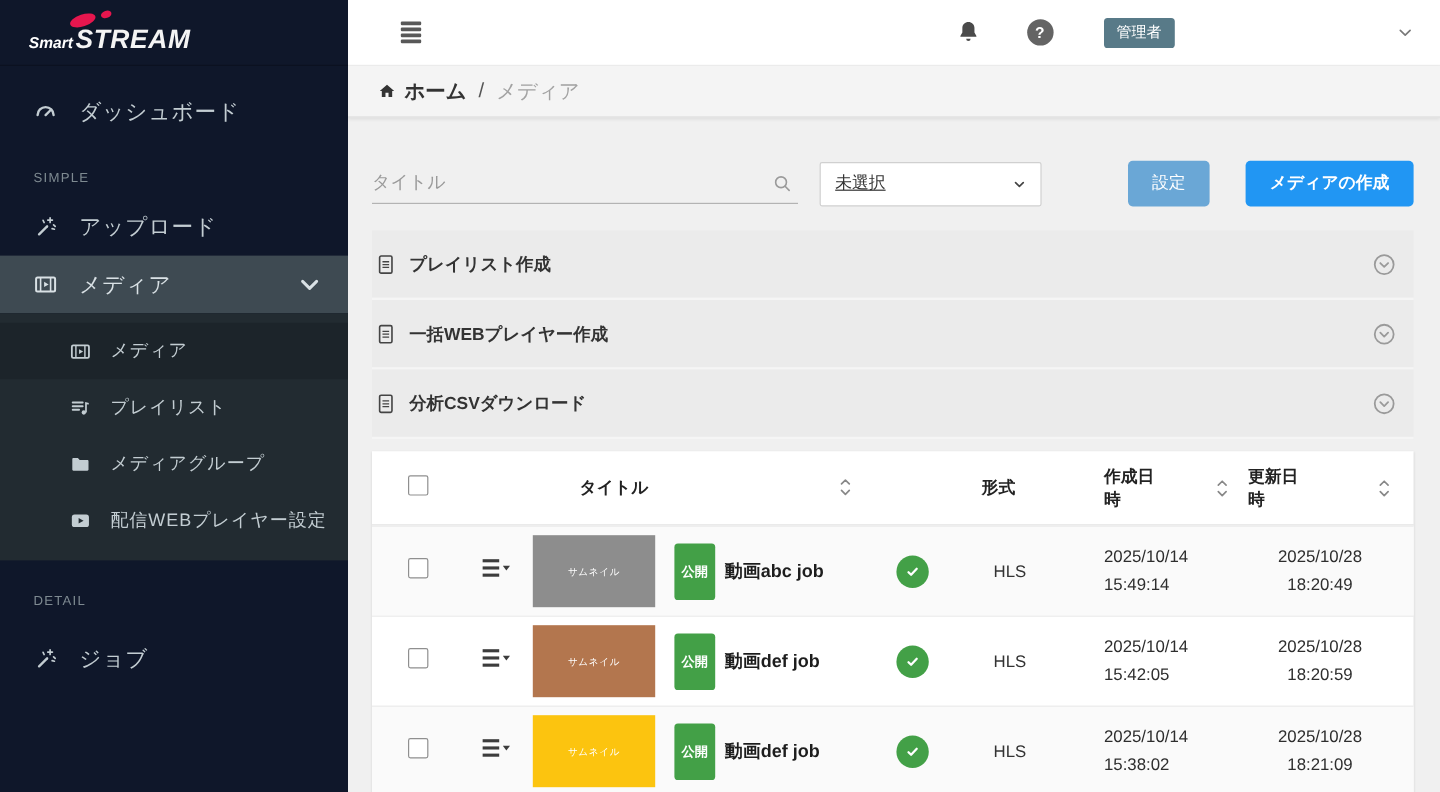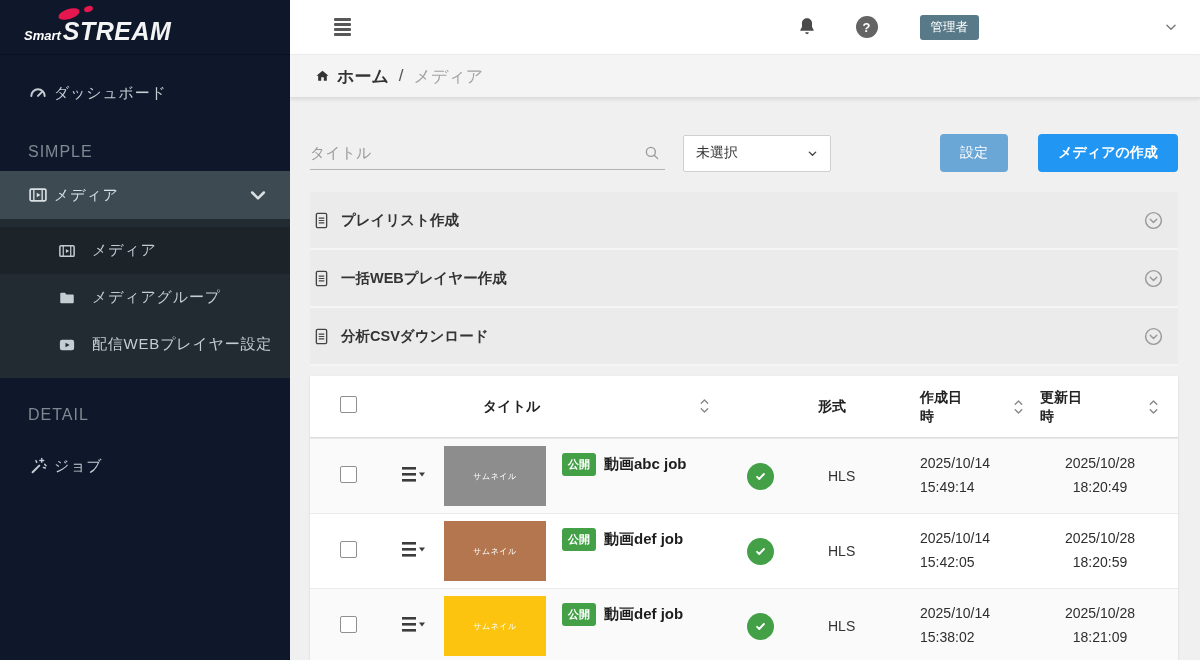--- a/index.html
+++ b/index.html
@@ -5,28 +5,28 @@
   * { margin:0; padding:0; box-sizing:border-box; }
   html,body { width:1200px; height:660px; overflow:hidden; }
   body { font-family:"Liberation Sans","DejaVu Sans",sans-serif; background:#f0f0f0; }
   .app { width:1200px; height:660px; display:flex; overflow:hidden; }
 
   
   .sidebar { width:290px; min-width:290px; height:100%; background:#0f172a; color:#c3cdd2; display:flex; flex-direction:column; }
   .logo-area { height:55px; display:flex; align-items:flex-end; padding:0 0 8px 24px; border-bottom:1px solid rgba(0,0,0,.22); position:relative; }
   .logo { position:relative; display:flex; align-items:baseline; }
   .logo-smart { font-style:italic; font-weight:700; font-size:13px; color:#fff; margin-right:2px; }
-  .logo-stream { font-style:italic; font-weight:700; font-size:25px; color:#f4f4f4; letter-spacing:.5px; }
+  .logo-stream { font-style:italic; font-weight:700; font-size:22px; color:#f4f4f4; letter-spacing:.5px; }
   .logo-e1 { position:absolute; left:34px; top:-8px; width:22px; height:10px; background:#e6164e; border-radius:50%; transform:rotate(-18deg); }
   .logo-e2 { position:absolute; left:60px; top:-11px; width:9px; height:6px; background:#e6164e; border-radius:50%; transform:rotate(-18deg); }
 
-  .nav-item { height:48px; display:flex; align-items:center; padding-left:28px; gap:6px; font-size:15px; letter-spacing:.8px; cursor:pointer; color:#c3cdd2; }
+  .nav-item { height:48px; display:flex; align-items:center; padding-left:28px; gap:18px; font-size:18px; letter-spacing:.8px; cursor:pointer; color:#c3cdd2; }
   .nav-item svg { width:20px; height:20px; flex:none; }
   .nav-item.first { margin-top:14px; }
-  .section-label { padding:26px 28px 10px; font-size:16px; color:#7e8a91; letter-spacing:1px; }
+  .section-label { padding:26px 28px 10px; font-size:11px; color:#7e8a91; letter-spacing:1px; }
   .section-label.detail { padding-top:28px; }
   .nav-item.parent-active { background:#3e4a52; color:#d9e1e5; }
   .nav-item .chev-parent { margin-left:auto; margin-right:22px; }
   .submenu { background:#222b31; padding:8px 0 10px; }
   .sub-item { height:47px; display:flex; align-items:center; padding-left:58px; gap:16px; font-size:15px; letter-spacing:.8px; cursor:pointer; color:#c3cdd2; }
   .sub-item svg { width:18px; height:18px; flex:none; }
   .sub-item.active { background:#1c242a; }
   .nav-item.webplayer { margin-top:12px; }
   .nav-item.job { margin-top:8px; }
 
@@ -48,21 +48,21 @@
   .bc-current { color:#a2a2a2; }
 
   .content { flex:1; background:#f0f0f0; padding:36px 22px 0 20px; overflow:hidden; }
 
   
   .toolbar { display:flex; align-items:center; height:38px; }
   .search-wrap { width:355px; height:34px; border-bottom:1px solid #b3b3b3; display:flex; align-items:center; }
   .search-wrap input { flex:1; border:none; background:transparent; outline:none; font-size:15px; color:#333; font-family:inherit; }
   .search-wrap input::placeholder { color:#9a9a9a; }
   .search-wrap svg { width:18px; height:18px; flex:none; margin-right:4px; }
-  .filter-select { margin-left:18px; width:148px; height:37px; background:#fff; border:1px solid #d0d0d0; border-radius:2px; display:flex; align-items:center; padding:0 12px; font-size:14px; color:#333; cursor:pointer; }
+  .filter-select { margin-left:18px; width:185px; height:37px; background:#fff; border:1px solid #d0d0d0; border-radius:2px; display:flex; align-items:center; padding:0 12px; font-size:14px; color:#333; cursor:pointer;text-decoration:underline; }
   .filter-select svg { margin-left:auto; }
   .btn { border:none; border-radius:4px; color:#fff; font-size:14px; font-family:inherit; cursor:pointer; }
   .btn-settings { margin-left:auto; width:68px; height:38px; background:#6aa7d6; }
   .btn-create { margin-left:30px; width:140px; height:38px; background:#2196f3; font-weight:600; }
 
   
   .accordions { margin-top:20px; }
   .accordion { height:58px; background:#ebebeb; border-bottom:2px solid #f5f5f5; display:flex; align-items:center; padding:0 14px 0 2px; cursor:pointer; }
   .accordion .doc { width:19px; height:19px; color:#444; margin-right:10px; flex:none; }
   .acc-label { font-size:14.5px; font-weight:600; color:#333; }
@@ -81,21 +81,21 @@
   .sort { width:13px; height:16px; flex:none; cursor:pointer; }
 
   .t-row { height:75px; border-top:1px solid #ebebeb; }
   .t-row.odd { background:#fafafa; }
   .cbox { appearance:none; -webkit-appearance:none; width:17px; height:17px; border:1px solid #8f8f8f; border-radius:2px; background:#fff; cursor:pointer; margin-left:10px; }
   .t-header .cbox { margin-left:10px; }
   .action-icon { width:24px; height:17px; margin-left:24px; cursor:pointer; }
   .thumb { width:102px; height:60px; display:flex; align-items:center; justify-content:center; }
   .thumb-label { font-size:8px; color:#fff; letter-spacing:.5px; }
   .cell-title { align-self:start; padding-top:14px; display:flex; align-items:center; gap:8px; }
-  .pub-badge { background:#43a047; color:#fff; font-size:11px; font-weight:600; padding:4px 6px; border-radius:3px; flex:none; }
+  .pub-badge { background:#43a047; color:#fff; font-size:11px; font-weight:600; padding:16px 6px; border-radius:3px; flex:none; }
   .row-title { font-size:15px; font-weight:700; color:#1d1d1d; white-space:nowrap; }
   .cell-status { display:flex; }
   .checkcircle { width:27px; height:27px; border-radius:50%; background:#43a047; display:flex; align-items:center; justify-content:center; }
   .checkcircle svg { width:15px; height:15px; }
   .cell-format { padding-left:25px; font-size:14px; color:#333; }
   .cell-date { padding-left:27px; font-size:14px; color:#2e2e2e; line-height:1.7; }
   .cell-date.upd { padding-left:15px;text-align:center; }
 </style>
 </head>
 <body>
@@ -115,20 +115,27 @@
     <div class="nav-item first">
       <svg viewBox="0 0 24 24">
           <path d="M4 15.5a8 8 0 0 1 16 0" fill="none" stroke="currentColor" stroke-width="2.4" stroke-linecap="round"></path>
           <path d="M12 15.5l4.6-4.6" fill="none" stroke="currentColor" stroke-width="2.4" stroke-linecap="round"></path>
         </svg>
       <span>ダッシュボード</span>
     </div>
 
     <div class="section-label">SIMPLE</div>
 
+    <div class="nav-item">
+      <svg viewBox="0 0 24 24">
+          <path d="M5.5 19.5L13.5 11.5" fill="none" stroke="currentColor" stroke-width="2.4" stroke-linecap="round"></path>
+          <path d="M16.5 3v4.6M14.2 5.3h4.6M20 10l1.6 1.6M18.5 13.8l2.3.6M9.5 5.5l1 2.2" fill="none" stroke="currentColor" stroke-width="1.7" stroke-linecap="round"></path>
+        </svg>
+      <span>アップロード</span>
+    </div>
 
     <div class="nav-item parent-active">
       <svg viewBox="0 0 24 24">
           <rect x="2.5" y="5" width="19" height="14" rx="1.5" fill="none" stroke="currentColor" stroke-width="2"></rect>
           <path d="M7 5v14M17 5v14" stroke="currentColor" stroke-width="1.6"></path>
           <path d="M10.5 9.3l4.5 2.7-4.5 2.7z" fill="currentColor"></path>
         </svg>
       <span>メディア</span>
       <svg class="chev-parent" width="12" height="12" viewBox="0 0 24 24">
           <path d="M5 9l7 7 7-7" fill="none" stroke="currentColor" stroke-width="3" stroke-linecap="round" stroke-linejoin="round"></path>
@@ -136,20 +143,28 @@
     </div>
 
     <div class="submenu">
       <div class="sub-item active">
         <svg viewBox="0 0 24 24">
             <rect x="2.5" y="5" width="19" height="14" rx="1.5" fill="none" stroke="currentColor" stroke-width="2"></rect>
             <path d="M7 5v14M17 5v14" stroke="currentColor" stroke-width="1.6"></path>
             <path d="M10.5 9.3l4.5 2.7-4.5 2.7z" fill="currentColor"></path>
           </svg>
         <span>メディア</span>
+      </div>
+      <div class="sub-item">
+        <svg viewBox="0 0 24 24">
+            <path d="M3.5 6h11M3.5 10h11M3.5 14h7" fill="none" stroke="currentColor" stroke-width="2.2" stroke-linecap="round"></path>
+            <circle cx="15.8" cy="17" r="2.4" fill="currentColor"></circle>
+            <path d="M18.2 17V6.5l3 .9" fill="none" stroke="currentColor" stroke-width="1.9"></path>
+          </svg>
+        <span>プレイリスト</span>
       </div>
       <div class="sub-item">
         <svg viewBox="0 0 24 24">
             <path d="M3 6.2c0-.7.5-1.2 1.2-1.2h5l2 2.2h8.6c.7 0 1.2.5 1.2 1.2v9.4c0 .7-.5 1.2-1.2 1.2H4.2C3.5 19 3 18.5 3 17.8z" fill="currentColor"></path>
           </svg>
         <span>メディアグループ</span>
       </div>
       <div class="sub-item">
         <svg viewBox="0 0 24 24">
             <rect x="2.5" y="5" width="19" height="14" rx="3" fill="currentColor"></rect>

